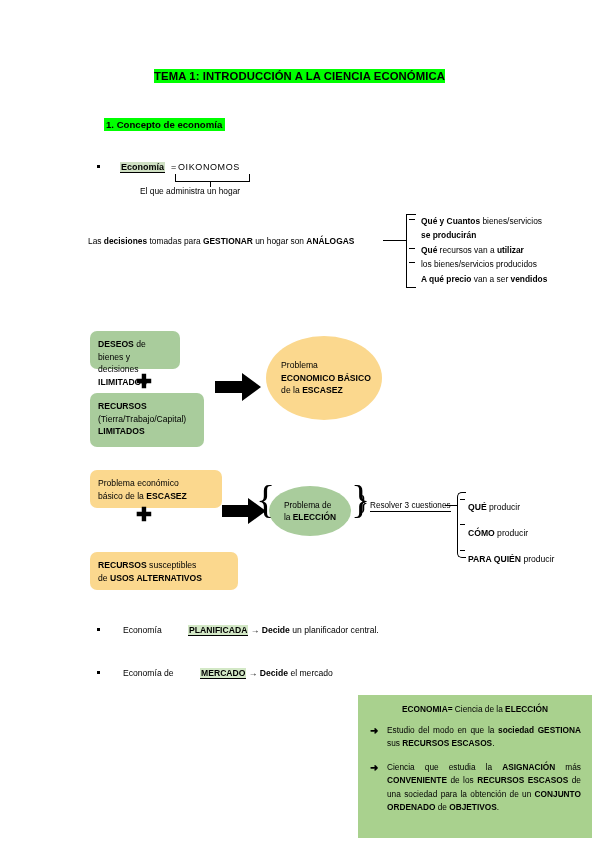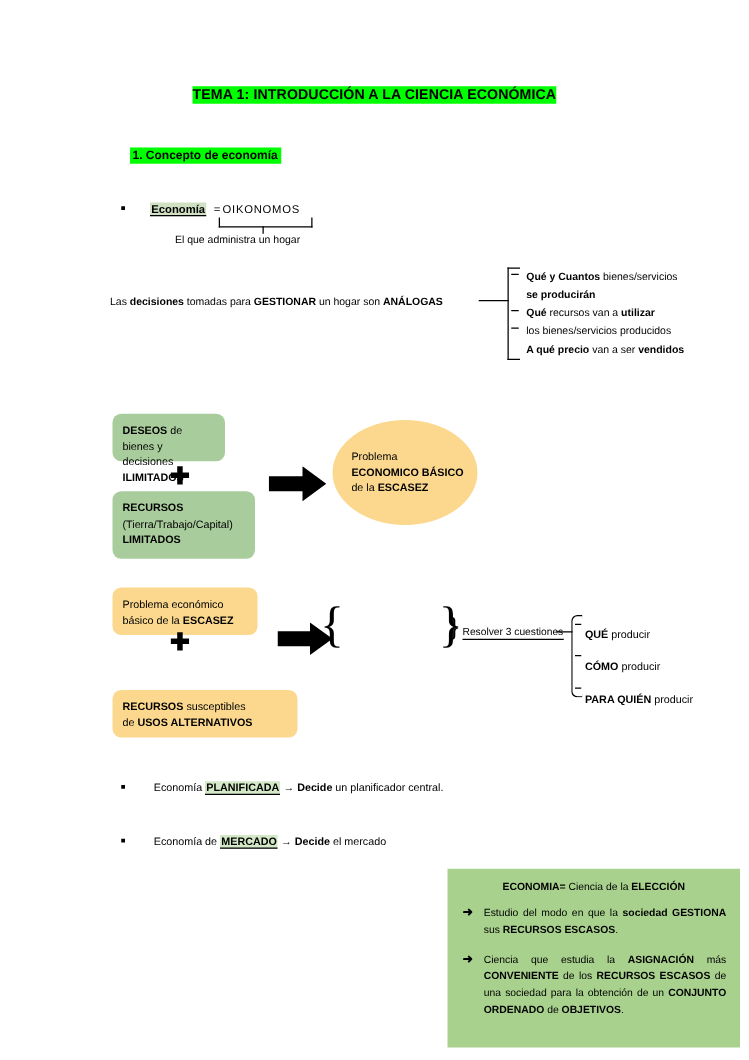--- a/index.html
+++ b/index.html
@@ -138,21 +138,21 @@
     background: #fbd88e;
     border-radius: 50%;
     display: flex; align-items: center; justify-content: center;
   }
   #d1-ellipse .etext {
     font-size: 8.6px; line-height: 12.6px; padding-left: 4px;
   }
   #d1-ellipse b { font-weight: bold; }
 
   
-  #d2-box1 { top: 470px; left: 90px; width: 116px; height: 38px; }
+  #d2-box1 { top: 470px; left: 90px; width: 132px; height: 38px; }
   #d2-box2 { top: 552px; left: 90px; width: 148px; height: 38px; }
   #d2-plus { top: 505px; left: 136px; }
   #d2-arrow { top: 498px; left: 222px; }
   #d2-ellipse {
     top: 486px; left: 269px;
     width: 82px; height: 50px;
     background: #a9cc9c;
     border-radius: 50%;
     display: flex; align-items: center; justify-content: center;
   }
@@ -208,20 +208,21 @@
   }
   .econ-bullet .txt {
     position: absolute; left: 26px; top: 0;
     white-space: nowrap;
   }
   .hl {
     background: #d3e8c6;
     border-bottom: 1.2px solid #000;
     font-weight: bold;
     padding: 0 1px;
+    margin-left: 24px;
   }
   .econ-bullet b { font-weight: bold; }
   #econ-plan { top: 625px; }
   #econ-merc { top: 668px; }
 
   
   #summary-panel {
     top: 695px; left: 358px;
     width: 234px; height: 143px;
     background: #a9d18e;
@@ -338,20 +339,26 @@
     <span>de </span><b>USOS ALTERNATIVOS</b>
   </div>
 
   <div class="abs" id="d2-arrow">
     <svg width="44" height="26" viewBox="0 0 44 26">
       <path d="M0,7 L26,7 L26,0 L44,13 L26,26 L26,19 L0,19 Z" fill="#000"></path>
     </svg>
   </div>
 
   <div class="abs brace" id="d2-brace-left">{</div>
+  <div class="abs" id="d2-ellipse">
+    <div class="etext">
+      <span>Problema de</span><br>
+      <span>la </span><b>ELECCIÓN</b>
+    </div>
+  </div>
   <div class="abs brace" id="d2-brace-right">}</div>
   <div class="abs" id="d2-brace-small">}</div>
 
   <div class="abs" id="resolver-label">Resolver 3 cuestiones</div>
   <div class="abs" id="resolver-connector"></div>
   <div class="abs" id="q-bracket"></div>
   <div class="abs q-tick" style="top:499px"></div>
   <div class="abs q-tick" style="top:524px"></div>
   <div class="abs q-tick" style="top:550px"></div>
 

